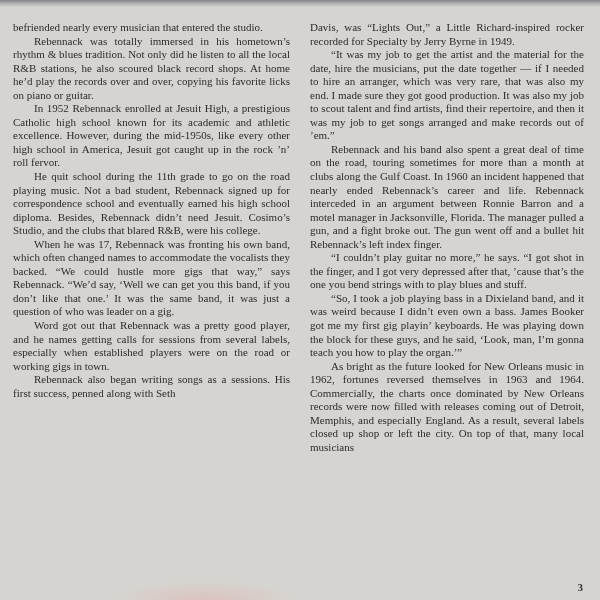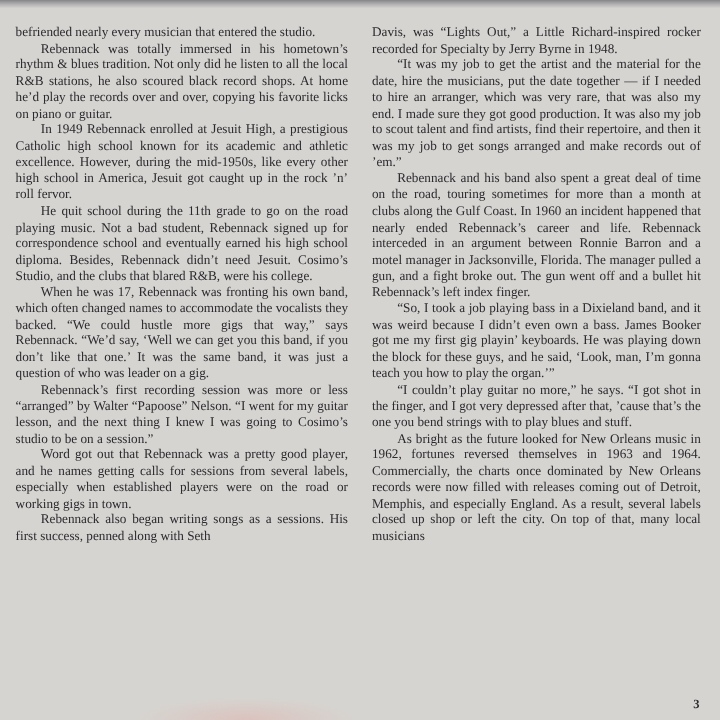--- a/index.html
+++ b/index.html
@@ -56,31 +56,30 @@
 <body>
 
 <div class="page">
   <div class="scan-edge-top"></div>
   <div class="scan-blotch"></div>
 
   <div class="columns">
     <div class="col col-left">
         <p class="para">befriended nearly every musician that entered the studio.</p>
         <p class="para indent">Rebennack was totally immersed in his hometown’s rhythm &amp; blues tradition. Not only did he listen to all the local R&amp;B stations, he also scoured black record shops. At home he’d play the records over and over, copying his favorite licks on piano or guitar.</p>
-        <p class="para indent">In 1949 Rebennack enrolled at Jesuit High, a prestigious Catholic high school known for its academic and athletic excellence. However, during the mid-1950s, like every other high school in America, Jesuit got caught up in the rock ’n’ roll fervor.</p>
+        <p class="para indent">In 1952 Rebennack enrolled at Jesuit High, a prestigious Catholic high school known for its academic and athletic excellence. However, during the mid-1950s, like every other high school in America, Jesuit got caught up in the rock ’n’ roll fervor.</p>
         <p class="para indent">He quit school during the 11th grade to go on the road playing music. Not a bad student, Rebennack signed up for correspondence school and eventually earned his high school diploma. Besides, Rebennack didn’t need Jesuit. Cosimo’s Studio, and the clubs that blared R&amp;B, were his college.</p>
         <p class="para indent">When he was 17, Rebennack was fronting his own band, which often changed names to accommodate the vocalists they backed. “We could hustle more gigs that way,” says Rebennack. “We’d say, ‘Well we can get you this band, if you don’t like that one.’ It was the same band, it was just a question of who was leader on a gig.</p>
-        <p class="para indent">Rebennack’s first recording session was more or less “arranged” by Walter “Papoose” Nelson. “I went for my guitar lesson, and the next thing I knew I was going to Cosimo’s studio to be on a session.”</p>
         <p class="para indent">Word got out that Rebennack was a pretty good player, and he names getting calls for sessions from several labels, especially when established players were on the road or working gigs in town.</p>
         <p class="para indent">Rebennack also began writing songs as a sessions. His first success, penned along with Seth</p>
       </div>
     <div class="col col-right">
-        <p class="para">Davis, was “Lights Out,” a Little Richard-inspired rocker recorded for Specialty by Jerry Byrne in 1948.</p>
+        <p class="para">Davis, was “Lights Out,” a Little Richard-inspired rocker recorded for Specialty by Jerry Byrne in 1949.</p>
         <p class="para indent">“It was my job to get the artist and the material for the date, hire the musicians, put the date together — if I needed to hire an arranger, which was very rare, that was also my end. I made sure they got good production. It was also my job to scout talent and find artists, find their repertoire, and then it was my job to get songs arranged and make records out of ’em.”</p>
         <p class="para indent">Rebennack and his band also spent a great deal of time on the road, touring sometimes for more than a month at clubs along the Gulf Coast. In 1960 an incident happened that nearly ended Rebennack’s career and life. Rebennack interceded in an argument between Ronnie Barron and a motel manager in Jacksonville, Florida. The manager pulled a gun, and a fight broke out. The gun went off and a bullet hit Rebennack’s left index finger.</p>
+        <p class="para indent">“I couldn’t play guitar no more,” he says. “I got shot in the finger, and I got very depressed after that, ’cause that’s the one you bend strings with to play blues and stuff.</p>
         <p class="para indent">“So, I took a job playing bass in a Dixieland band, and it was weird because I didn’t even own a bass. James Booker got me my first gig playin’ keyboards. He was playing down the block for these guys, and he said, ‘Look, man, I’m gonna teach you how to play the organ.’”</p>
-        <p class="para indent">“I couldn’t play guitar no more,” he says. “I got shot in the finger, and I got very depressed after that, ’cause that’s the one you bend strings with to play blues and stuff.</p>
         <p class="para indent">As bright as the future looked for New Orleans music in 1962, fortunes reversed themselves in 1963 and 1964. Commercially, the charts once dominated by New Orleans records were now filled with releases coming out of Detroit, Memphis, and especially England. As a result, several labels closed up shop or left the city. On top of that, many local musicians</p>
       </div>
   </div>
 
   <div class="page-number">3</div>
 </div>
 
 </body></html>

